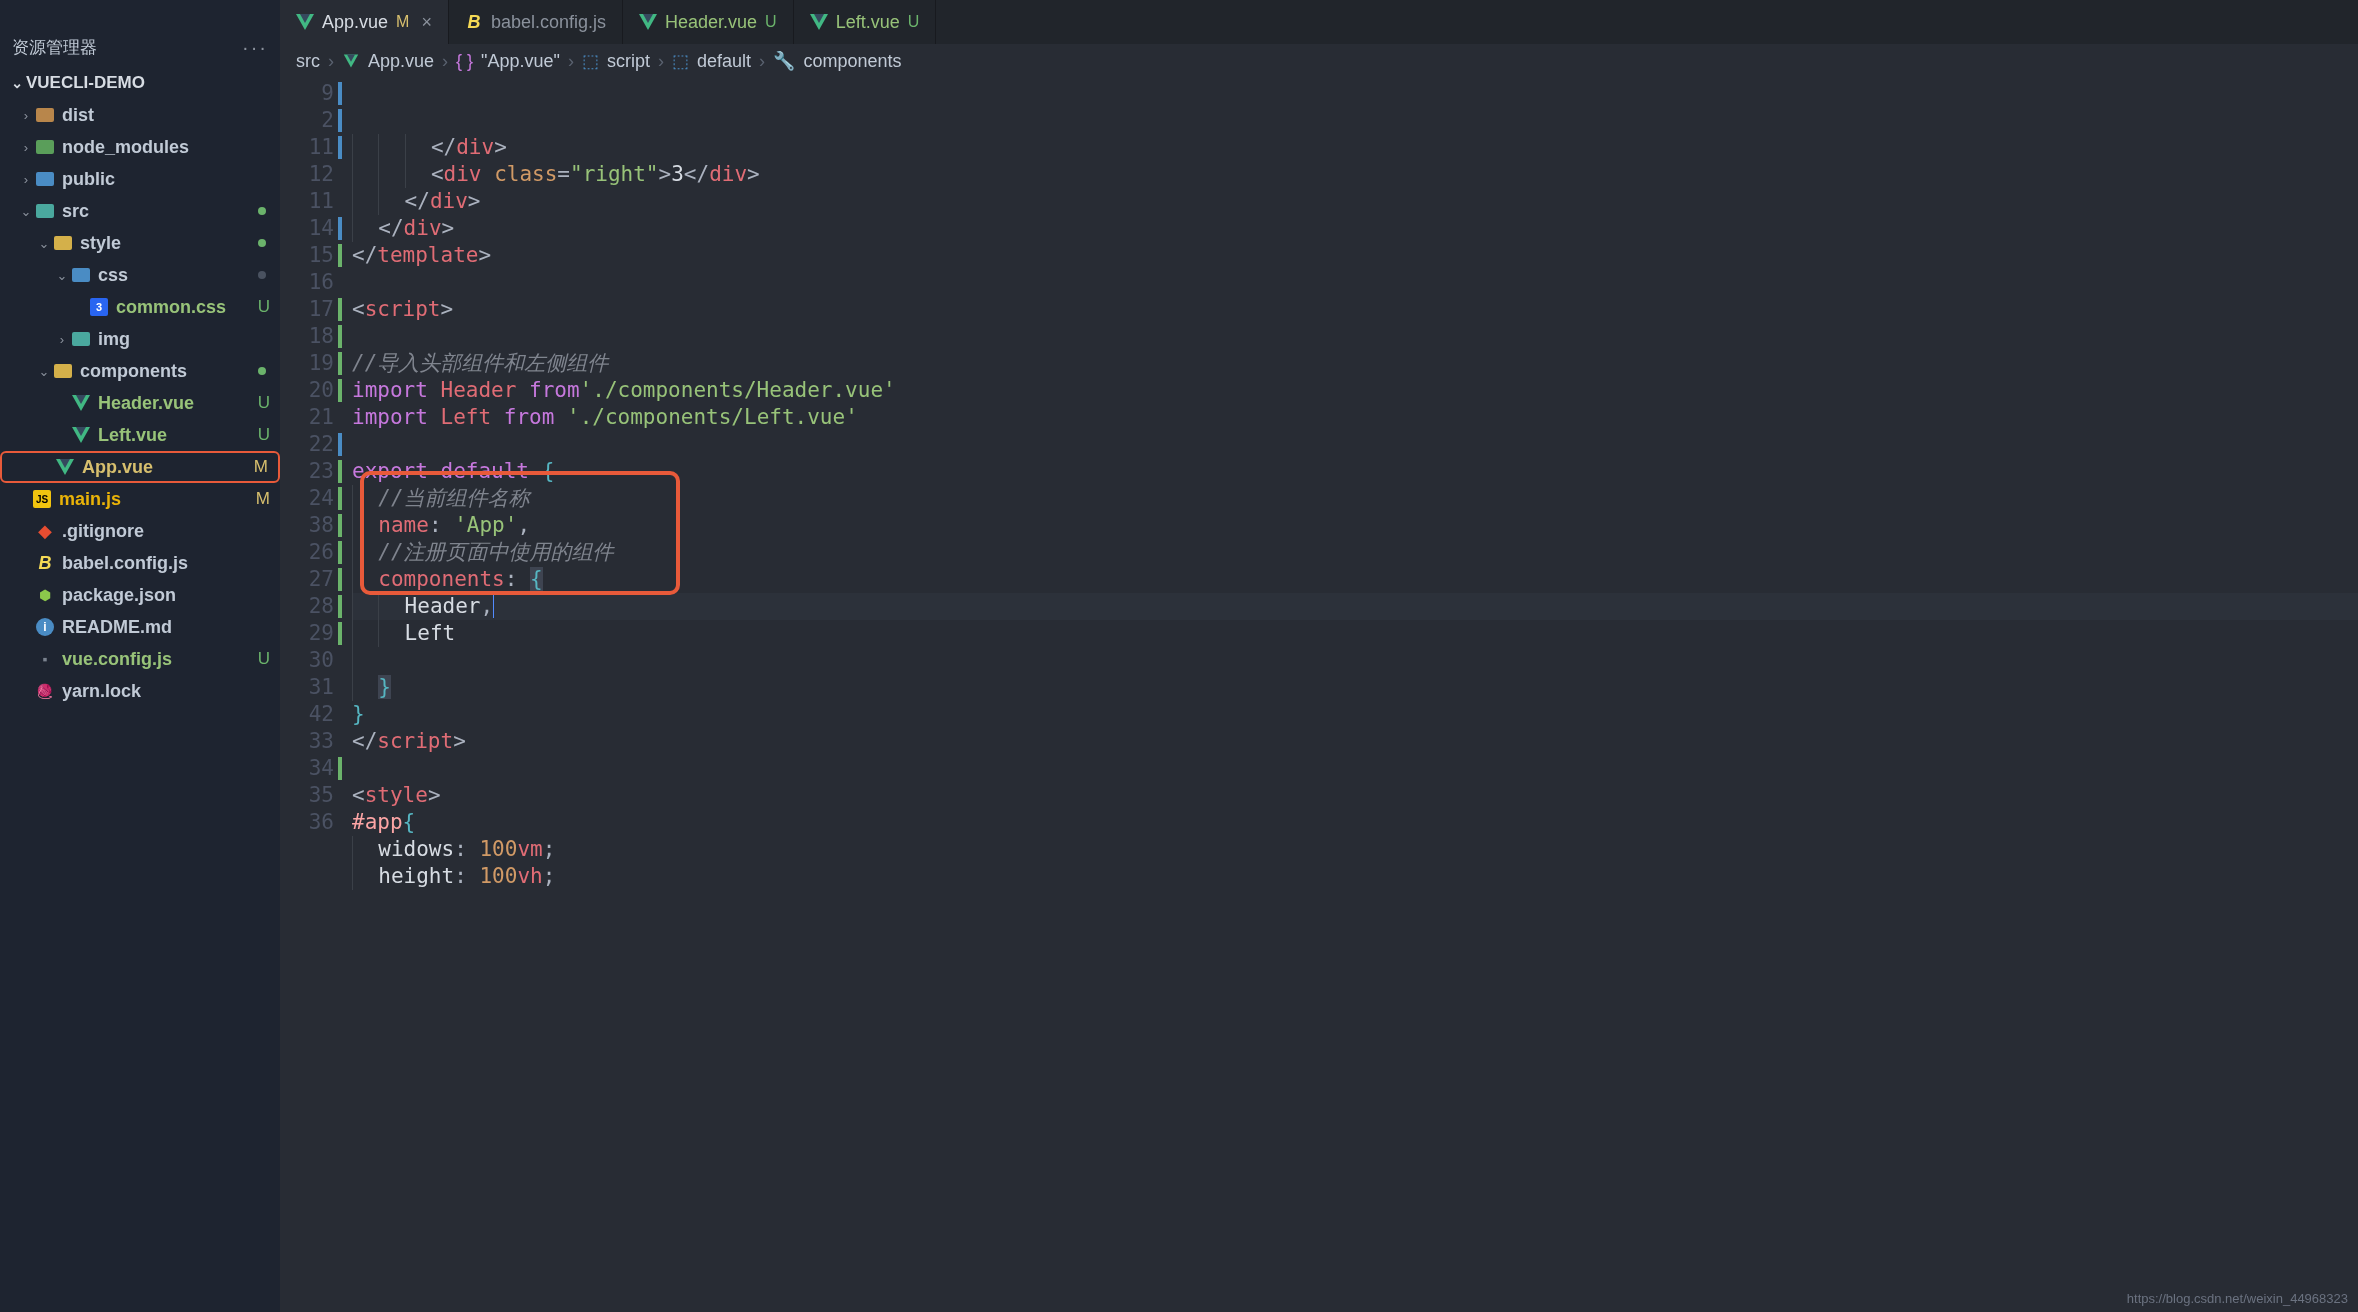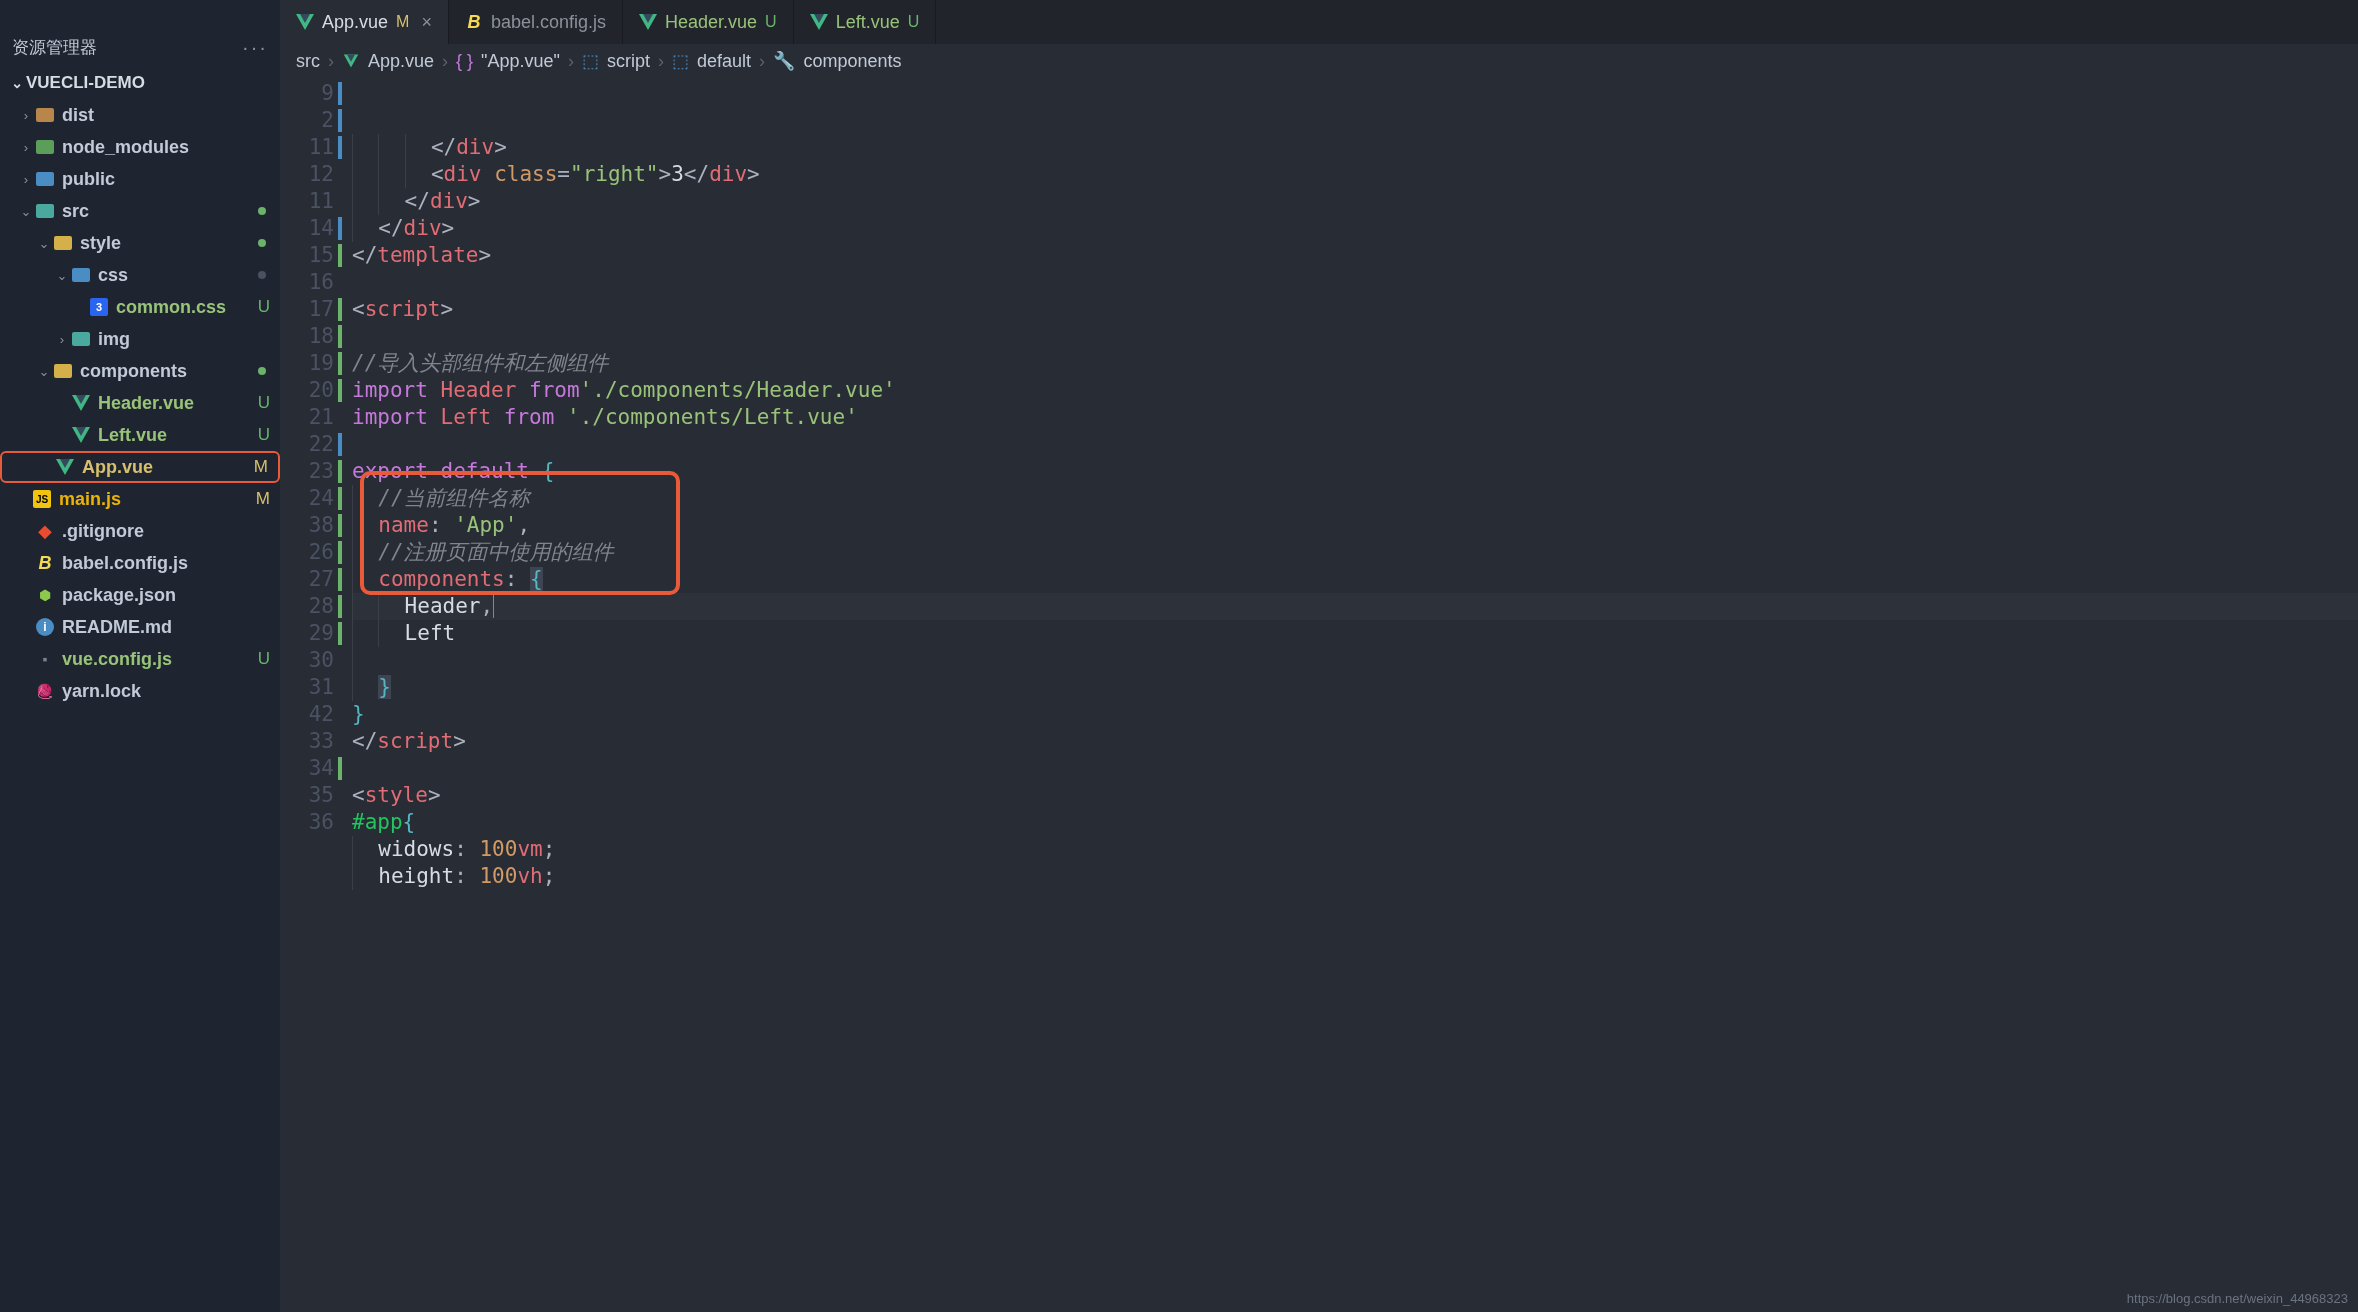--- a/index.html
+++ b/index.html
@@ -111,21 +111,21 @@
     .code-line.current { background: #2c313a; }
     
     .c-tag { color: #e06c75; }
     .c-attr { color: #d19a66; }
     .c-str { color: #98c379; }
     .c-kw { color: #c678dd; }
     .c-var { color: #e06c75; }
     .c-com { color: #7f848e; font-style: italic; }
     .c-punc { color: #abb2bf; }
     .c-brace { color: #56b6c2; }
-    .c-sel { color: #22c55e; }
+    .c-sel { color: #fca5a5; }
     .c-num { color: #d19a66; }
     .c-white { color: #d7dce3; }
     .c-hl { background: #3e4451; }
     
     .indent-guide { display: inline-block; border-left: 1px solid #3b4048; }
     
     .red-box {
       position: absolute;
       border: 4px solid #e85a3a;
       border-radius: 10px;

